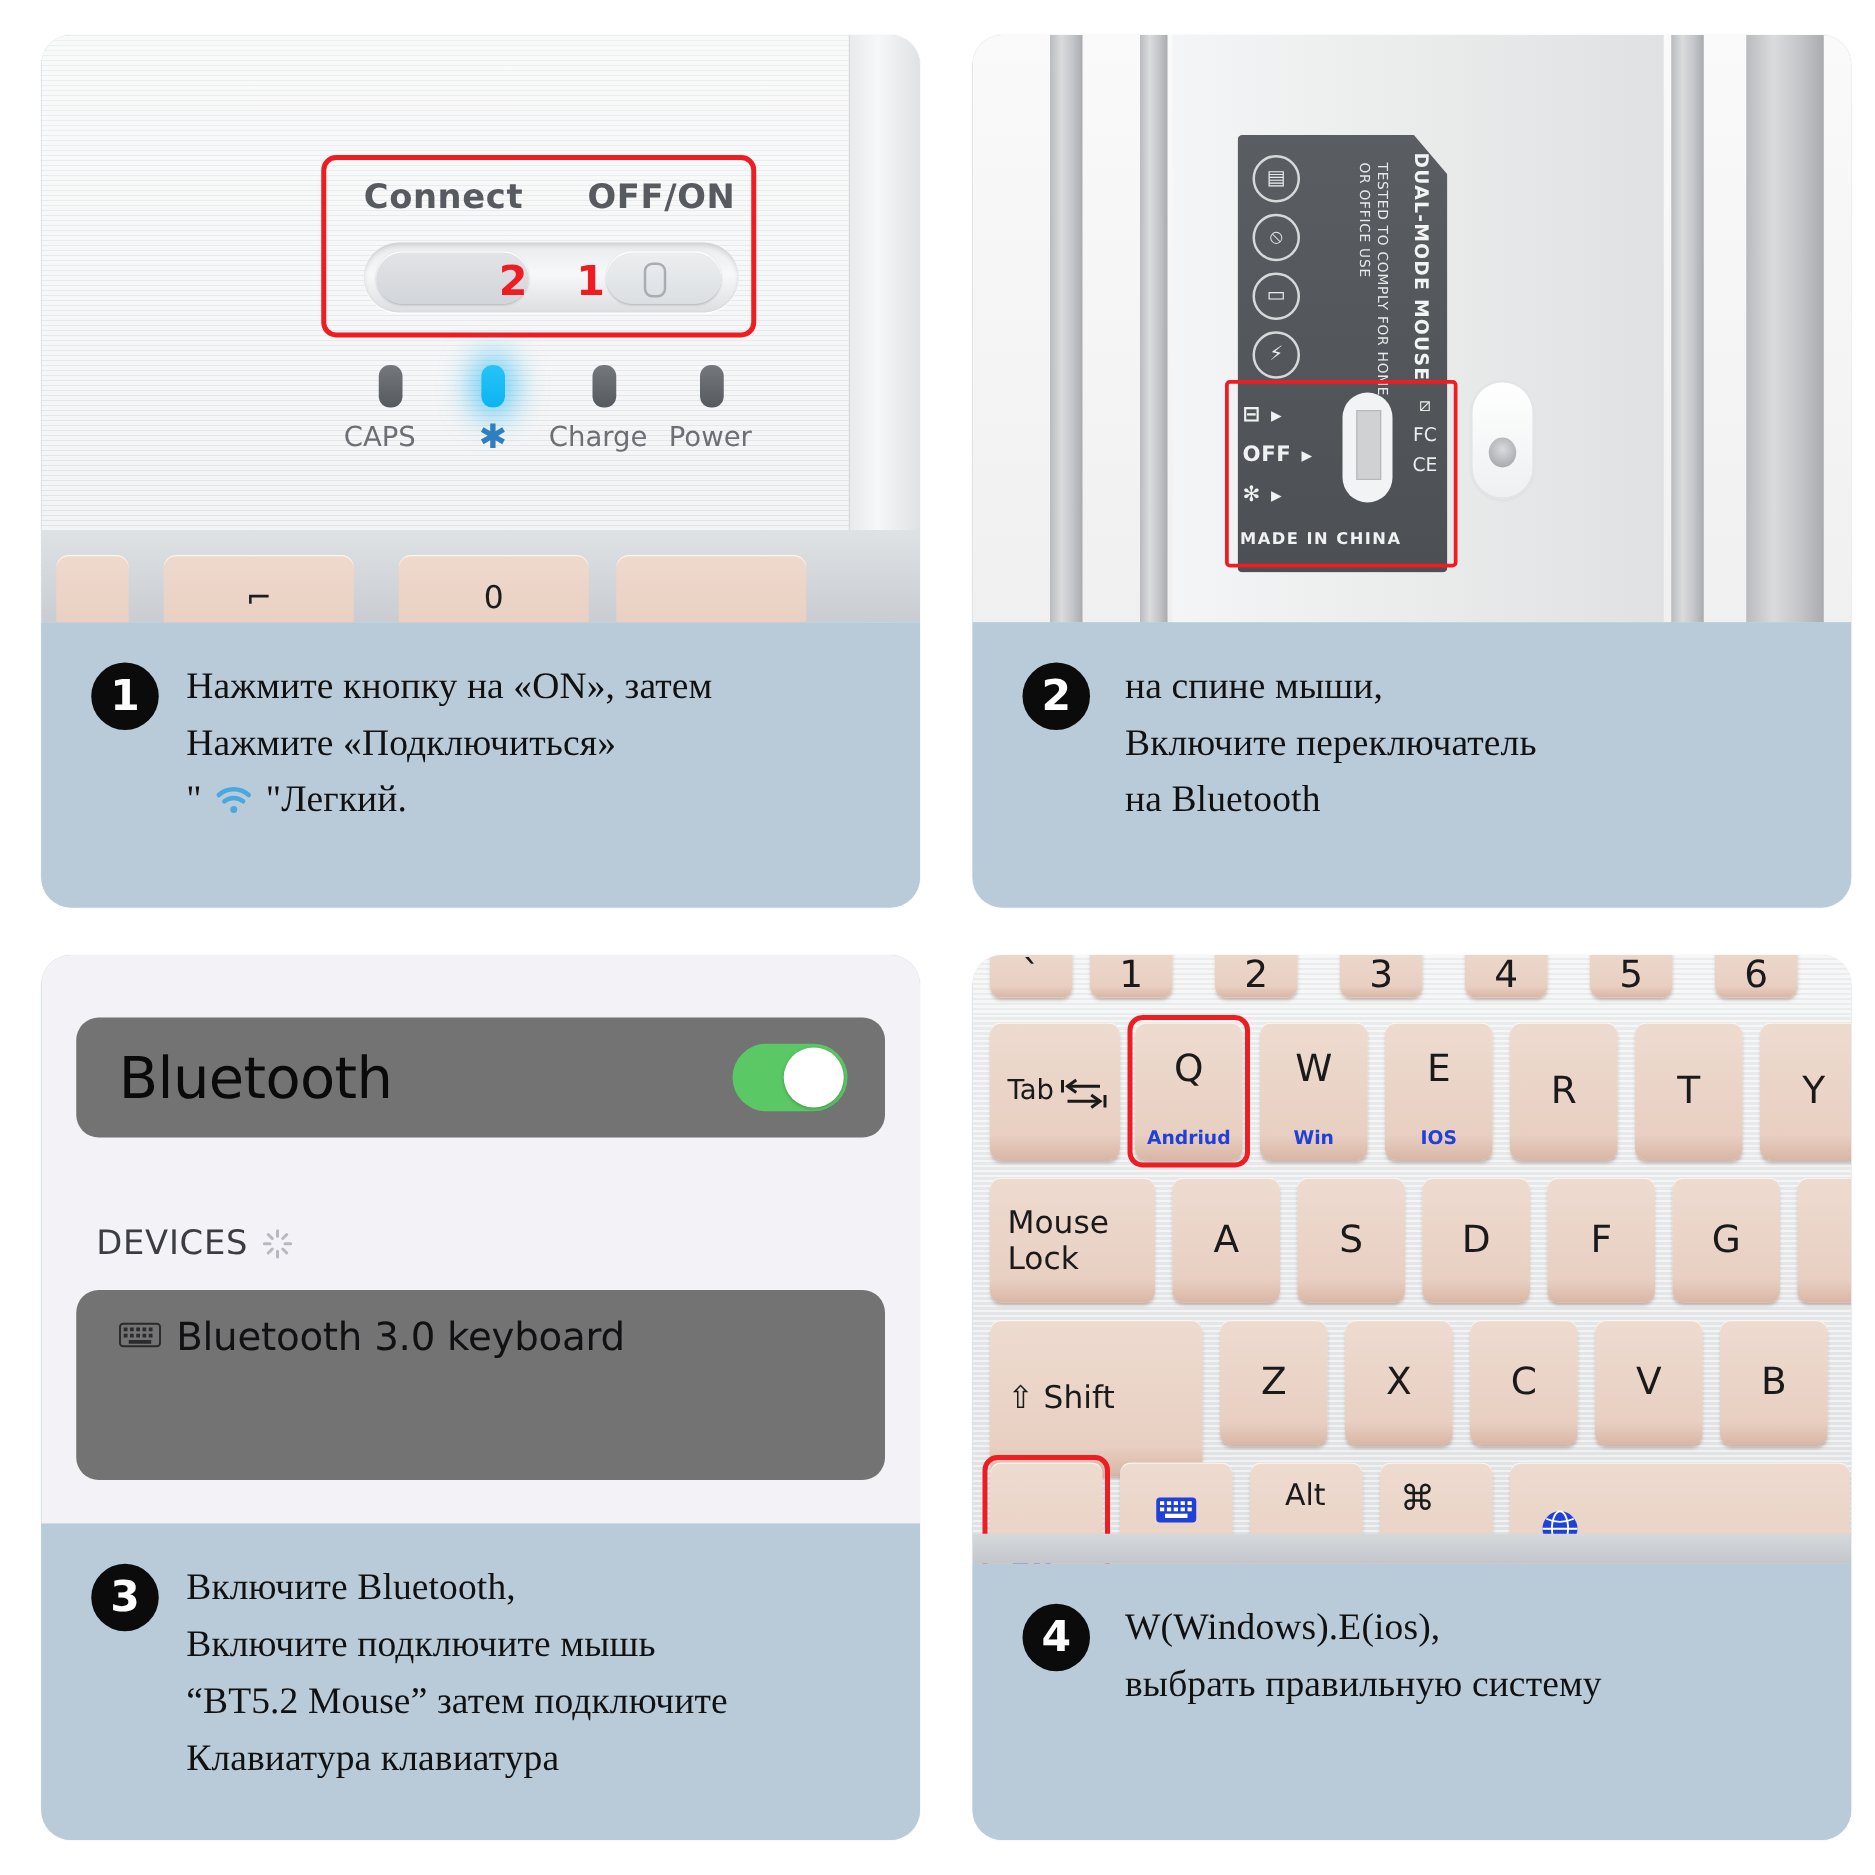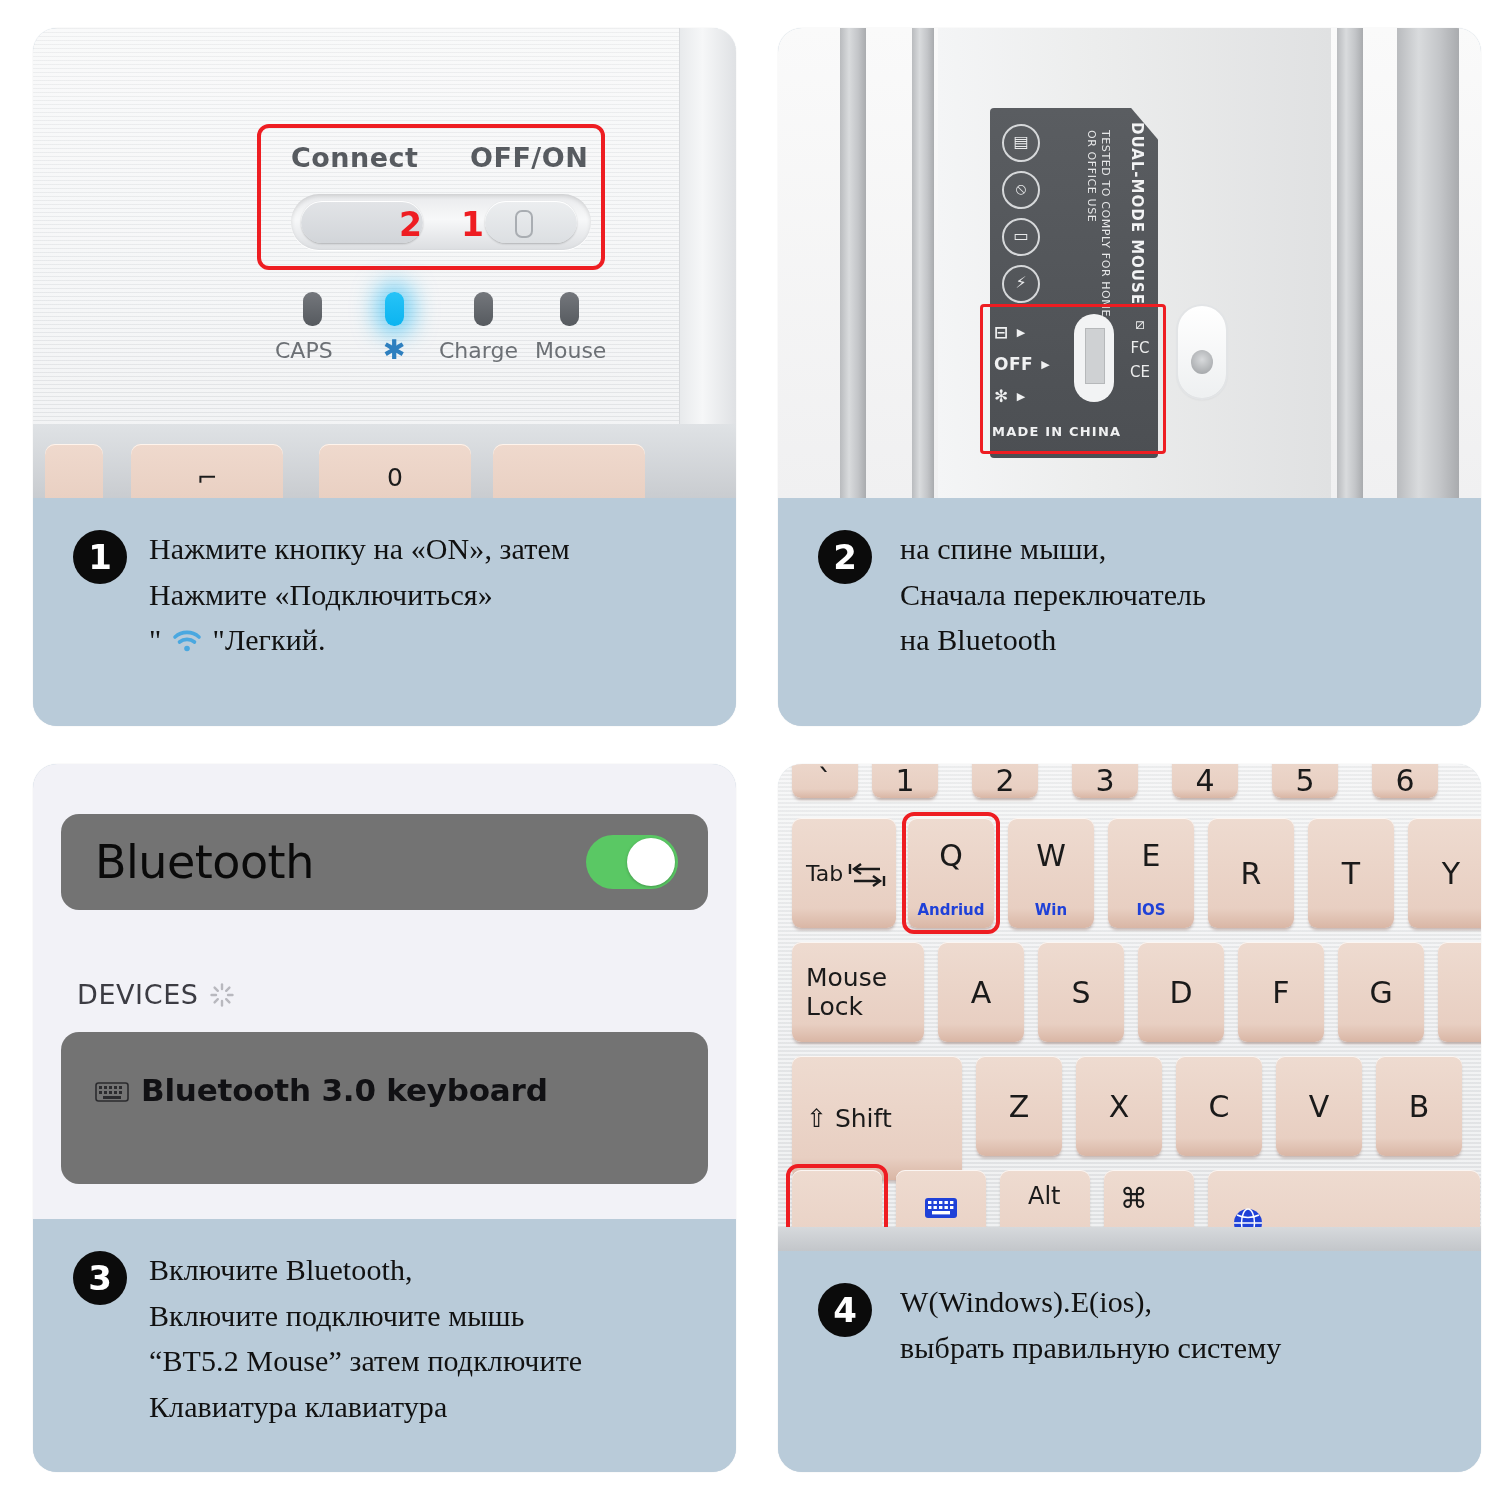--- a/index.html
+++ b/index.html
@@ -346,24 +346,23 @@
     font-family: "DejaVu Sans", sans-serif;
     font-size: 27px;
     letter-spacing: .6px;
     color: #3c3c43;
     display: flex; align-items: center; gap: 10px;
   }
   .spinner { display: inline-block; width: 26px; height: 26px; }
   #ios-list { top: 268px; height: 152px; }
   .ios-row {
     height: 76px;
-    display: flex; align-items: flex-end;
+    display: flex; align-items: center;
     padding-left: 34px;
     box-sizing: border-box;
-    font-weight: bold;
   }
   .ios-row + .ios-row { border-top: 1px solid #e4e4e8; margin-left: 34px; padding-left: 0; }
   .ios-row-ic { width: 46px; flex: 0 0 auto; }
   .ios-row-label {
     font-family: "DejaVu Sans", sans-serif;
     font-size: 31px;
     color: #111114;
     letter-spacing: -.2px;
   }
 
@@ -444,21 +443,21 @@
       <div class="num" id="p1-num1">1</div>
 
       <div class="led" style="left:270px; top:264px;"></div>
       <div class="led on" style="left:352px; top:264px;"></div>
       <div class="led" style="left:441px; top:264px;"></div>
       <div class="led" style="left:527px; top:264px;"></div>
 
       <div class="led-lbl" style="left:242px; top:310px;">CAPS</div>
       <div class="led-lbl" style="left:350px; top:306px; font-size:27px; color:#2d7fbf;">✱</div>
       <div class="led-lbl" style="left:406px; top:310px;">Charge</div>
-      <div class="led-lbl" style="left:502px; top:310px;">Mouse</div>
+      <div class="led-lbl" style="left:502px; top:310px;">Power</div>
 
       <div class="kb-top-bottomband"></div>
       <div class="keycap-peek" style="left:12px; width:58px;"></div>
       <div class="keycap-peek" style="left:98px; width:152px;">
         <span>⌐</span>
       </div>
       <div class="keycap-peek" style="left:286px; width:152px;">
         <span>0</span>
       </div>
       <div class="keycap-peek" style="left:460px; width:152px;"></div>
@@ -533,21 +532,21 @@
 
       <div class="redbox" id="p2-redbox"></div>
       <div class="m-sensor"></div>
     </div>
 
     <div class="caption">
       <div class="cap-inner">
         <div class="step-badge">2</div>
         <div class="cap-lines">
           <div class="cap-line">на спине мыши,</div>
-          <div class="cap-line">Сначала переключатель</div>
+          <div class="cap-line">Включите переключатель</div>
           <div class="cap-line">на Bluetooth</div>
         </div>
       </div>
     </div>
   </div>
 
   <div class="card" id="card-3">
     <div class="photo">
       <div class="ios-bg"></div>
 

